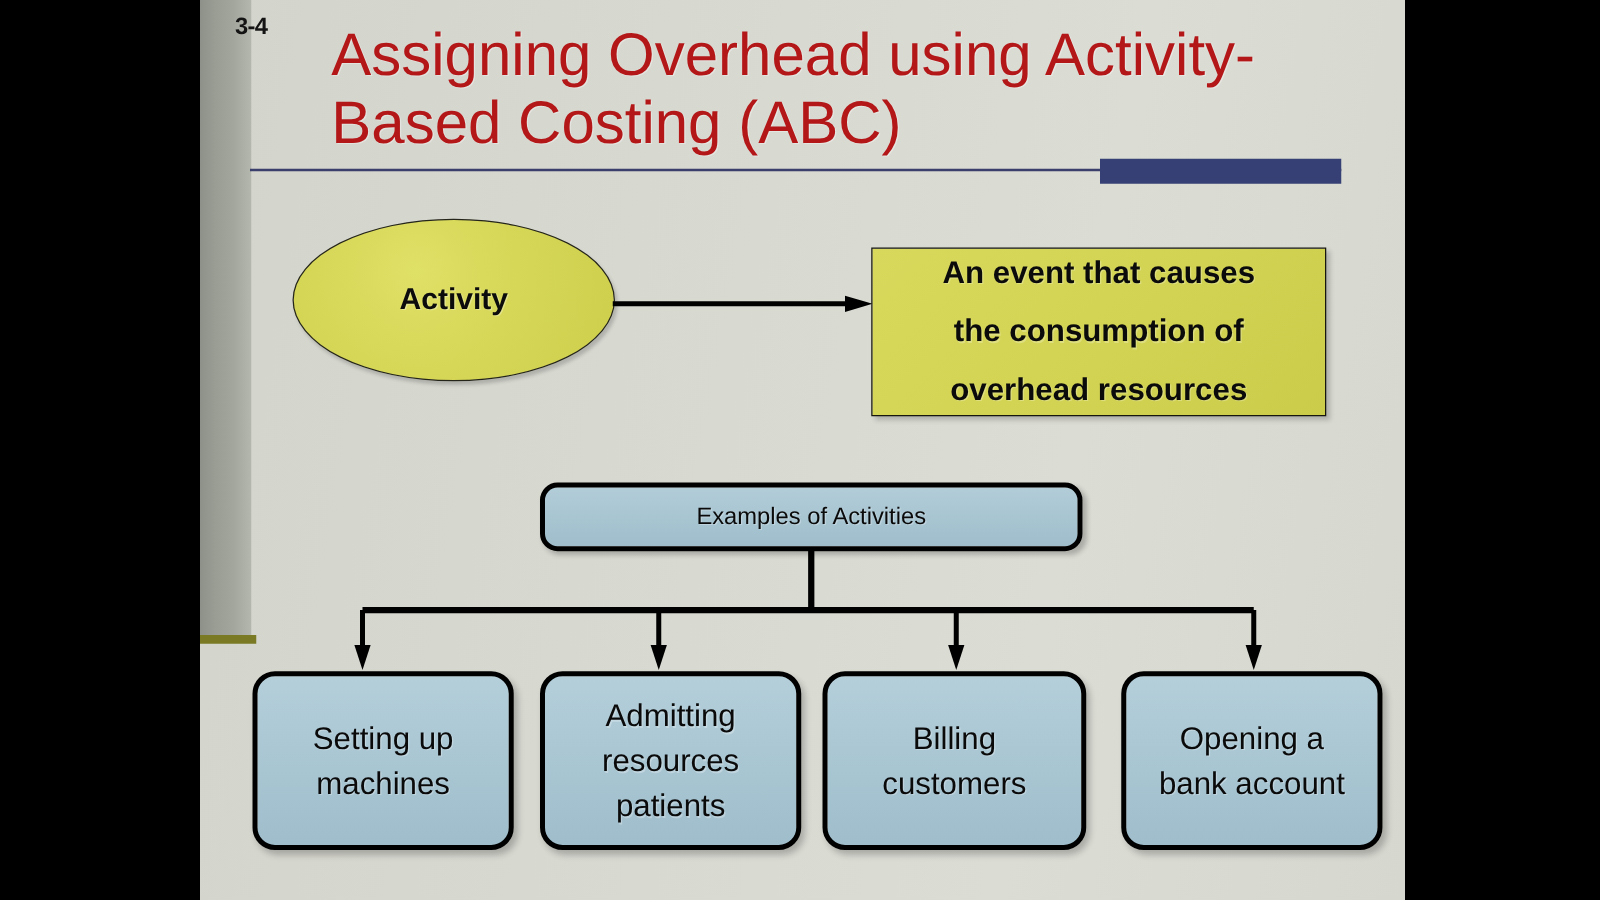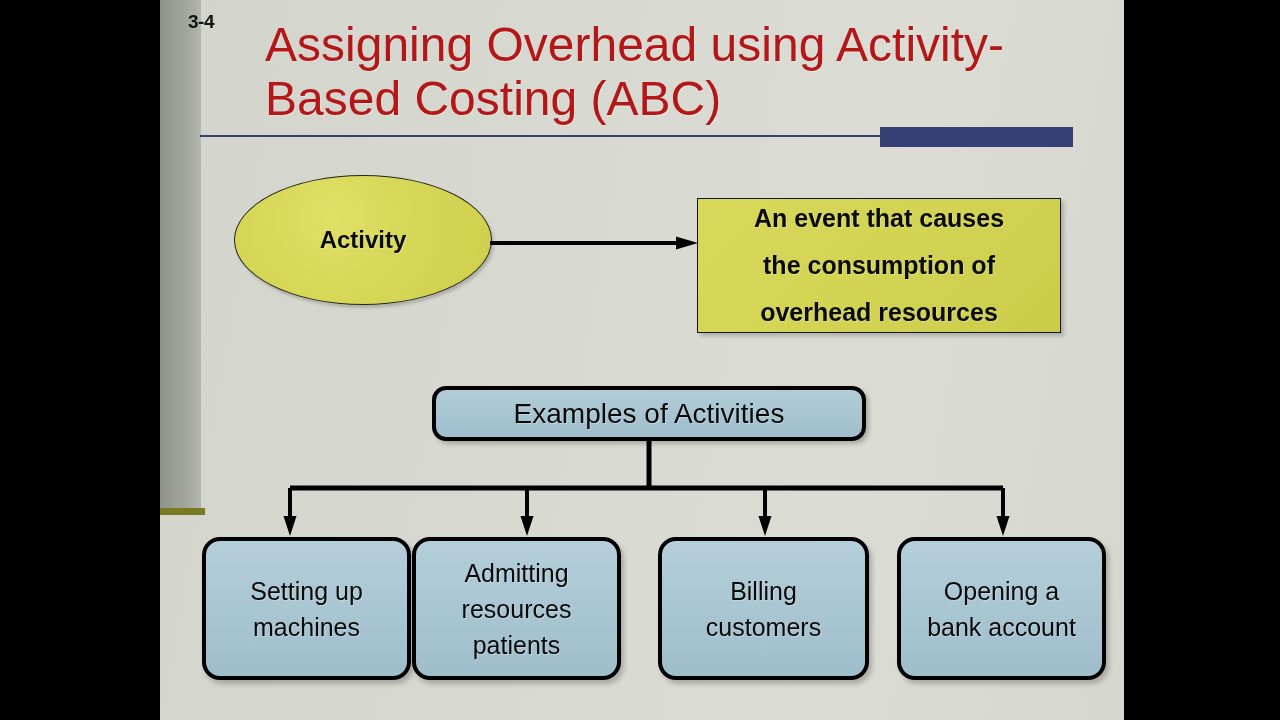--- a/index.html
+++ b/index.html
@@ -156,21 +156,21 @@
     border: 4px solid #000000;
     border-radius: 14px;
     background: linear-gradient(180deg, #b2cdd8 0%, #a7c4d1 55%, #9fbdcb 100%);
     box-shadow: 3px 3px 4px rgba(0,0,0,0.22);
     display: flex;
     align-items: center;
     justify-content: center;
     box-sizing: border-box;
   }
   #examples-box .label {
-    font-size: 28px;
+    font-size: 19px;
     color: #0a0a0a;
     text-shadow: 1px 1px 0 rgba(255,255,255,0.28);
   }
 
   
   #connector-tree {
     position: absolute;
     left: 0px;
     top: 438px;
     width: 964px;
@@ -193,21 +193,21 @@
     box-sizing: border-box;
   }
   .leaf-box .line {
     font-size: 25px;
     line-height: 36px;
     color: #0a0a0a;
     white-space: nowrap;
     text-shadow: 1px 1px 0 rgba(255,255,255,0.28);
   }
   #leaf-0 { left: 26px;  width: 209px; margin-left: 16px; }
-  #leaf-1 { left: 252px; width: 209px; }
+  #leaf-1 { left: 272px; width: 209px; }
   #leaf-2 { left: 498px; width: 211px; }
   #leaf-3 { left: 737px; width: 209px; }
 
   
   .bar {
     position: absolute;
     top: 0;
     width: 160px;
     height: 720px;
     background: #000000;

